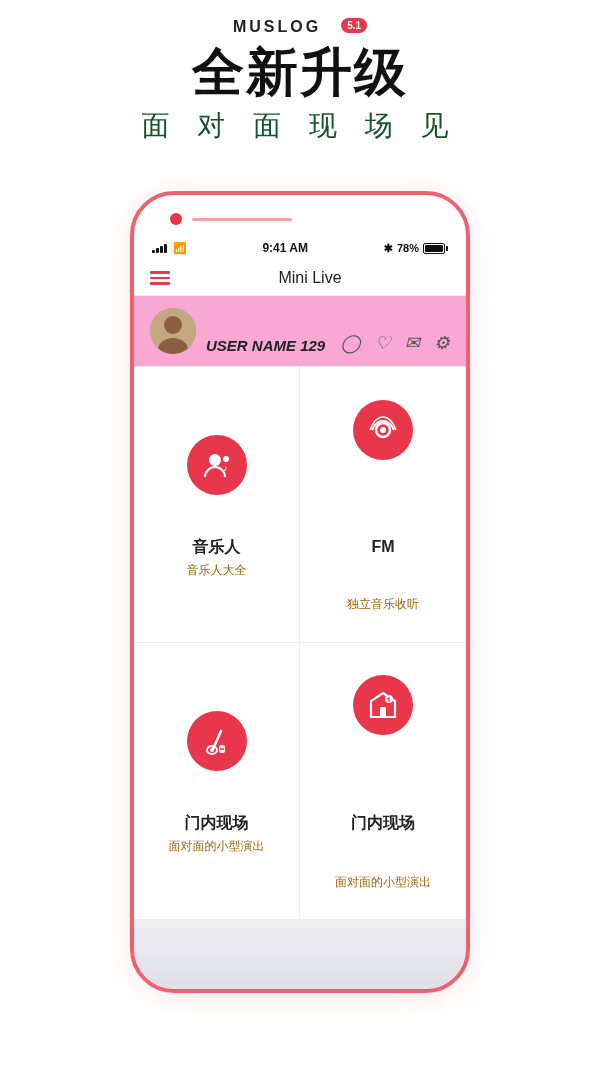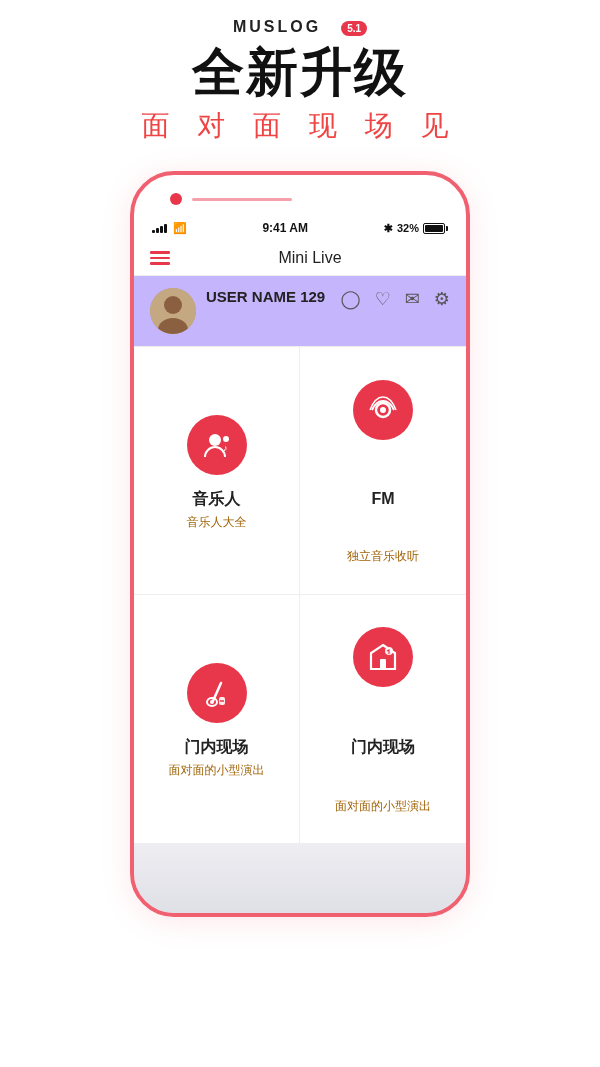--- a/index.html
+++ b/index.html
@@ -15,21 +15,21 @@
     
     .top-area {
       background: #fff;
       text-align: center;
       padding-top: 18px;
       padding-bottom: 10px;
     }
 
     .logo-row {
       display: flex;
-      align-items: flex-end;
+      align-items: flex-start;
       justify-content: center;
       gap: 20px;
       margin-bottom: 8px;
     }
 
     .logo-text {
       font-size: 16px;
       font-weight: 700;
       letter-spacing: 3px;
       color: #222;
@@ -48,23 +48,23 @@
       font-size: 52px;
       font-weight: 900;
       color: #111;
       line-height: 1.1;
       margin-bottom: 6px;
       letter-spacing: 2px;
     }
 
     .subheadline {
       font-size: 28px;
-      color: #ef4444;
+      color: #14532d;
       letter-spacing: 10px;
-      margin-bottom: 16px;
+      margin-bottom: 36px;
     }
 
     
     .phone-wrapper {
       display: flex;
       justify-content: center;
       align-items: flex-start;
       position: relative;
     }
 
@@ -209,24 +209,25 @@
       flex: 1;
       text-align: center;
       font-size: 16px;
       font-weight: 500;
       color: #222;
     }
 
     
     .user-row {
       display: flex;
-      align-items: flex-start;
+      align-items: flex-end;
       padding: 12px 16px;
       border-bottom: 1px solid #eee;
-      background: #c4b5fd;
+      background: #f9a8d4;
+      font-style: italic;
     }
 
     .avatar {
       width: 46px;
       height: 46px;
       border-radius: 50%;
       background: #b0a090;
       overflow: hidden;
       margin-right: 10px;
       flex-shrink: 0;
@@ -298,20 +299,21 @@
       margin-bottom: 14px;
       color: #fff;
       font-size: 26px;
     }
 
     .grid-item-title {
       font-size: 16px;
       font-weight: 600;
       color: #222;
       margin-bottom: 4px;
+      margin-top: 28px;
     }
 
     .grid-item-sub {
       font-size: 12px;
       color: #a16207;
     }
 
     
     .bottom-blur {
       height: 70px;
@@ -342,21 +344,21 @@
           <div class="signal-bar" style="height:3px"></div>
           <div class="signal-bar" style="height:5px"></div>
           <div class="signal-bar" style="height:7px"></div>
           <div class="signal-bar" style="height:9px"></div>
         </div>
         <span class="wifi-icon">📶</span>
       </div>
       <div class="status-center">9:41 AM</div>
       <div class="status-right">
         <span>✱</span>
-        <span>32%</span>
+        <span>78%</span>
         <div class="battery-icon">
           <div class="battery-body">
             <div class="battery-fill"></div>
           </div>
           <div class="battery-tip"></div>
         </div>
       </div>
     </div>
 
     <div class="app-header">

